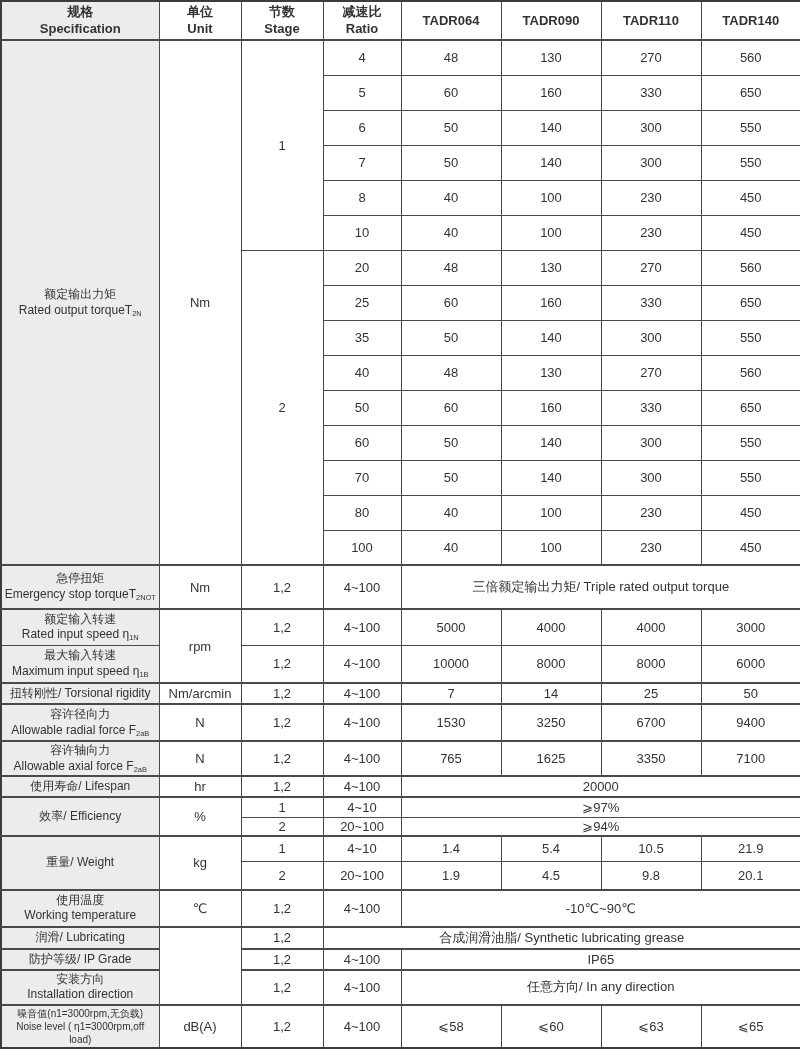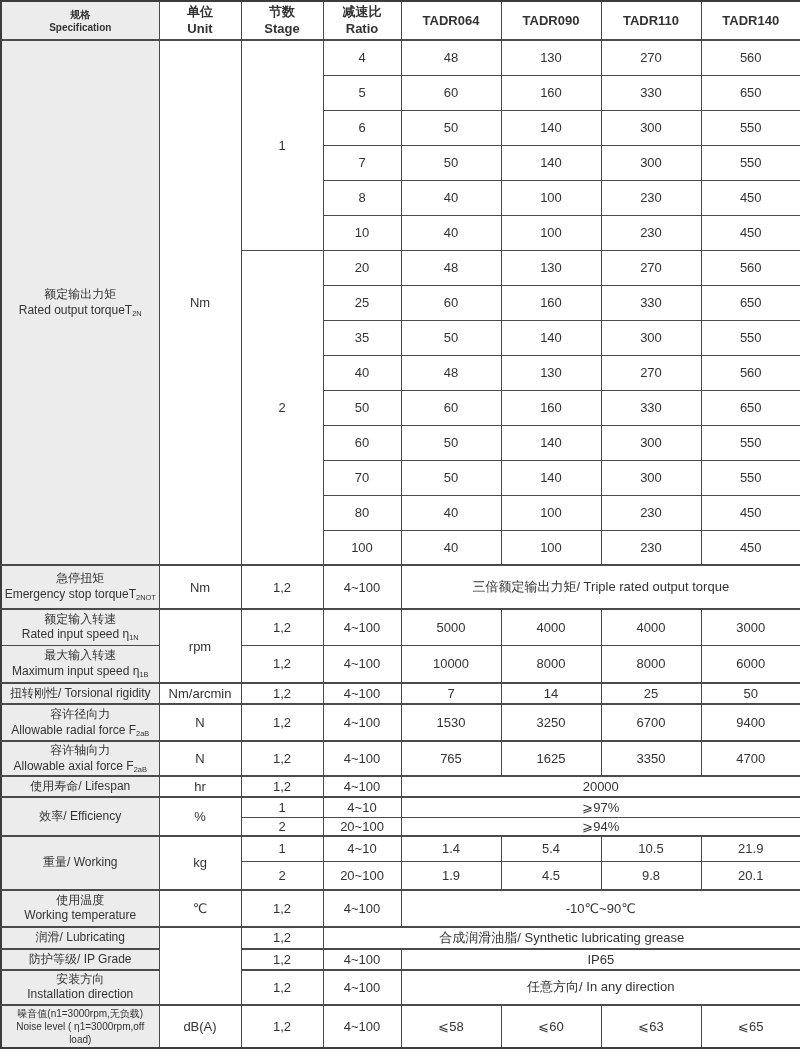--- a/index.html
+++ b/index.html
@@ -17,21 +17,21 @@
   }
   table{border-collapse:collapse;width:800px;table-layout:fixed;border:2px solid #3c3c3c;}
   th,td{
     border:1px solid var(--border);
     text-align:center;vertical-align:middle;
     font-size:13px;padding:1px 2px;overflow:hidden;
   }
   thead th{font-weight:bold;font-size:13px;}
   tr.thick th, tr.thick td{border-top-width:2px;}
   .spec{background:var(--spec-bg);font-size:12px;}
-  thead .spec{font-weight:bold;font-size:10px;}
+  thead .spec{font-weight:bold;font-size:13px;}
   .small{font-size:10px;}
   .ln{line-height:1.3;}
   sub{font-size:0.62em;vertical-align:-0.3em;line-height:0;}
 </style>
 </head>
 <body>
 
 <div class="page">
   <table>
     <colgroup>
@@ -243,21 +243,21 @@
           <td class="spec">
             <div class="ln">容许轴向力</div>
             <div class="ln">Allowable axial force F<sub>2aB</sub></div>
           </td>
           <td>N</td>
           <td>1,2</td>
           <td>4~100</td>
           <td>765</td>
           <td>1625</td>
           <td>3350</td>
-          <td>4700</td>
+          <td>7100</td>
         </tr>
         <tr class="thick" style="height: 20px;">
           <td class="spec">使用寿命/ Lifespan</td>
           <td>hr</td>
           <td>1,2</td>
           <td>4~100</td>
           <td colspan="4">20000</td>
         </tr>
         <tr class="thick" style="height: 20px;">
           <td rowspan="2" class="spec">效率/ Efficiency</td>
@@ -265,21 +265,21 @@
           <td>1</td>
           <td>4~10</td>
           <td colspan="4">⩾97%</td>
         </tr>
         <tr style="height: 18px;">
           <td>2</td>
           <td>20~100</td>
           <td colspan="4">⩾94%</td>
         </tr>
         <tr class="thick" style="height: 26px;">
-          <td rowspan="2" class="spec">重量/ Working</td>
+          <td rowspan="2" class="spec">重量/ Weight</td>
           <td rowspan="2">kg</td>
           <td>1</td>
           <td>4~10</td>
           <td>1.4</td>
           <td>5.4</td>
           <td>10.5</td>
           <td>21.9</td>
         </tr>
         <tr style="height: 28px;">
           <td>2</td>

